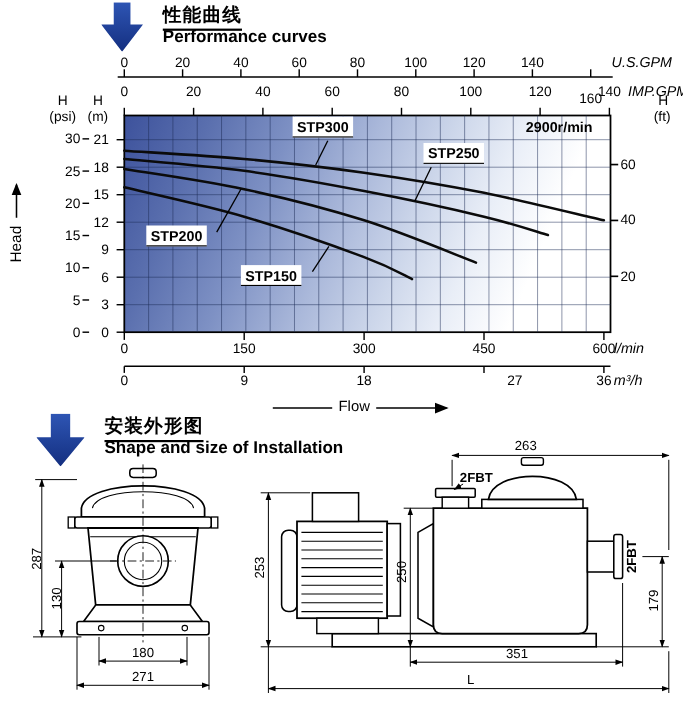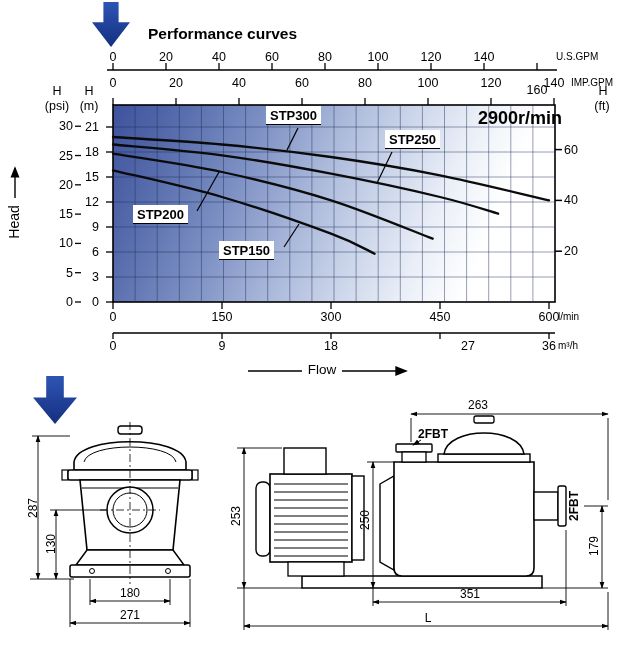--- a/index.html
+++ b/index.html
@@ -2,41 +2,42 @@
 <html><head>
 <meta charset="utf-8">
 <style>
   html,body{margin:0;padding:0;background:#fff;}
   body{font-family:"Liberation Sans",sans-serif;color:#000;}
   #page{position:relative;width:621px;height:649px;background:#fff;overflow:hidden;}
   .abs{position:absolute;}
   .tick{position:absolute;font-size:12.5px;white-space:nowrap;transform:translateX(-50%);line-height:14px;}
   .tick.ra{transform:translateX(-100%);}
   .tick.la{transform:none;}
-  .unit{position:absolute;font-size:10px;white-space:nowrap;line-height:14px;}
+  .unit{position:absolute;font-size:13px;white-space:nowrap;line-height:14px;font-style:italic;}
   .hdr{position:absolute;font-size:12.5px;transform:translateX(-50%);white-space:nowrap;line-height:14px;}
   .title-zh{position:absolute;font-size:17px;font-weight:bold;border-bottom:2.2px solid #000;padding-bottom:1px;letter-spacing:1px;white-space:nowrap;}
   .title-en{position:absolute;font-size:15.5px;font-weight:bold;white-space:nowrap;}
   .arrow-down{position:absolute;background:linear-gradient(180deg,#2e55b4,#142f80);
     clip-path:polygon(30% 0,70% 0,70% 45%,100% 45%,50% 100%,0 45%,30% 45%);}
   #plotbg{position:absolute;left:113px;top:105px;width:442px;height:197px;
     background:linear-gradient(113deg,#3d529c 0%,#5a6fae 15%,#7e91c4 30%,#aab8da 45%,#ccd6ea 58%,#e9eef7 70%,#ffffff 82%);}
   #chart-svg{position:absolute;left:0;top:0;}
   .curve-label{position:absolute;background:#fff;font-size:13px;font-weight:bold;
     padding:1px 4px 0 4px;border-bottom:1.6px solid #000;line-height:17px;white-space:nowrap;}
-  .anno{position:absolute;font-size:18px;font-weight:bold;white-space:nowrap;}
+  .anno{position:absolute;font-size:13px;font-weight:bold;white-space:nowrap;}
   .flow-label{position:absolute;font-size:13.5px;transform:translateX(-50%);white-space:nowrap;}
   svg text{font-family:"Liberation Sans",sans-serif;fill:#000;}
 </style>
 </head>
 <body>
 
 <div id="page">
 
   <div class="arrow-down" style="left:92px;top:2px;width:38px;height:45px"></div>
+  <div class="title-zh" style="left:148px;top:2px">性能曲线</div>
   <div class="title-en" style="left:148px;top:25px">Performance curves</div>
 
   <div id="chart" class="abs" style="left:0;top:0;width:621px;height:400px">
 
     <div id="plotbg"></div>
 
     <svg id="chart-svg" width="621" height="400" viewBox="0 0 621 400">
       <defs>
         <marker id="arrC" viewBox="0 0 10 10" refX="8.5" refY="5" markerWidth="9" markerHeight="9" orient="auto-start-reverse">
           <path d="M0,1 L10,5 L0,9 Z" fill="#000"></path>
@@ -205,20 +206,22 @@
       <span class="tick ra" style="left: 99px; top: 220px;">9</span>
       <span class="tick ra" style="left: 99px; top: 245px;">6</span>
       <span class="tick ra" style="left: 99px; top: 270px;">3</span>
       <span class="tick ra" style="left: 99px; top: 295px;">0</span>
       <span class="tick la" style="left: 564px; top: 142.6px;">60</span>
       <span class="tick la" style="left: 564px; top: 193.4px;">40</span>
       <span class="tick la" style="left: 564px; top: 244.2px;">20</span>
     </div>
 
   <div class="arrow-down" style="left:33px;top:376px;width:44px;height:48px"></div>
+  <div class="title-zh" style="left:95px;top:376px">安装外形图</div>
+  <div class="title-en" style="left:95px;top:399px">Shape and size of Installation</div>
 
   <svg class="abs" style="left:22px;top:422px" width="205" height="225" viewBox="0 0 205 225">
     <defs>
       <marker id="arrF" viewBox="0 0 10 10" refX="9" refY="5" markerWidth="8" markerHeight="8" orient="auto-start-reverse">
         <path d="M0,1.5 L10,5 L0,8.5 Z" fill="#000"></path>
       </marker>
     </defs>
     <g stroke="#000" fill="#fff">
       <rect x="96" y="4" width="24" height="8" rx="3" stroke-width="1.4"></rect>
       <path d="M52,48 L52,40 C56,13 160,13 164,40 L164,48 Z" stroke-width="1.6"></path>

